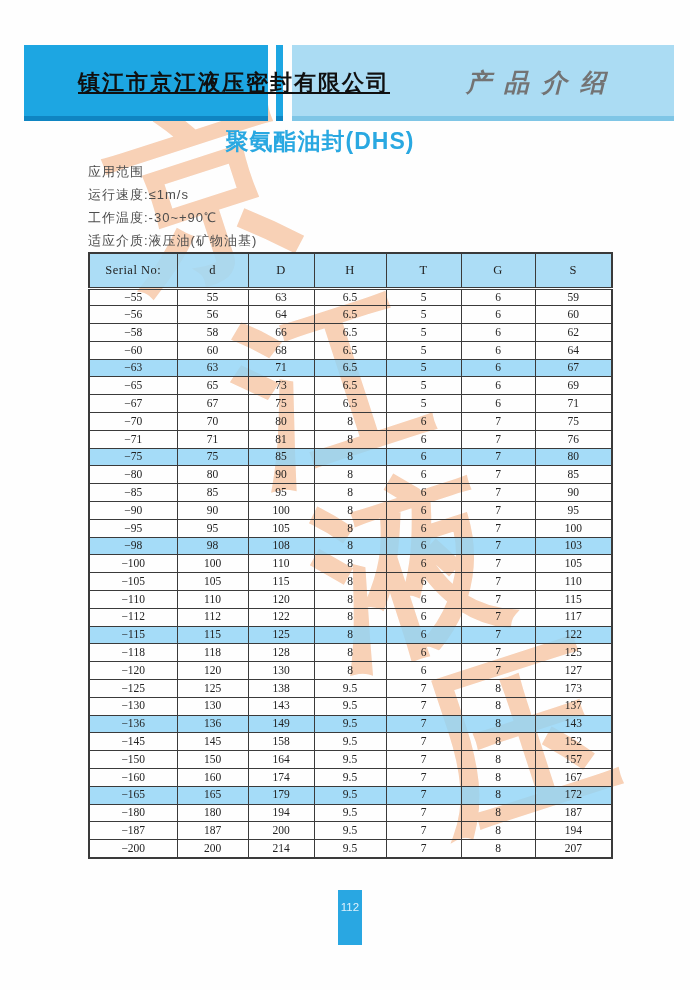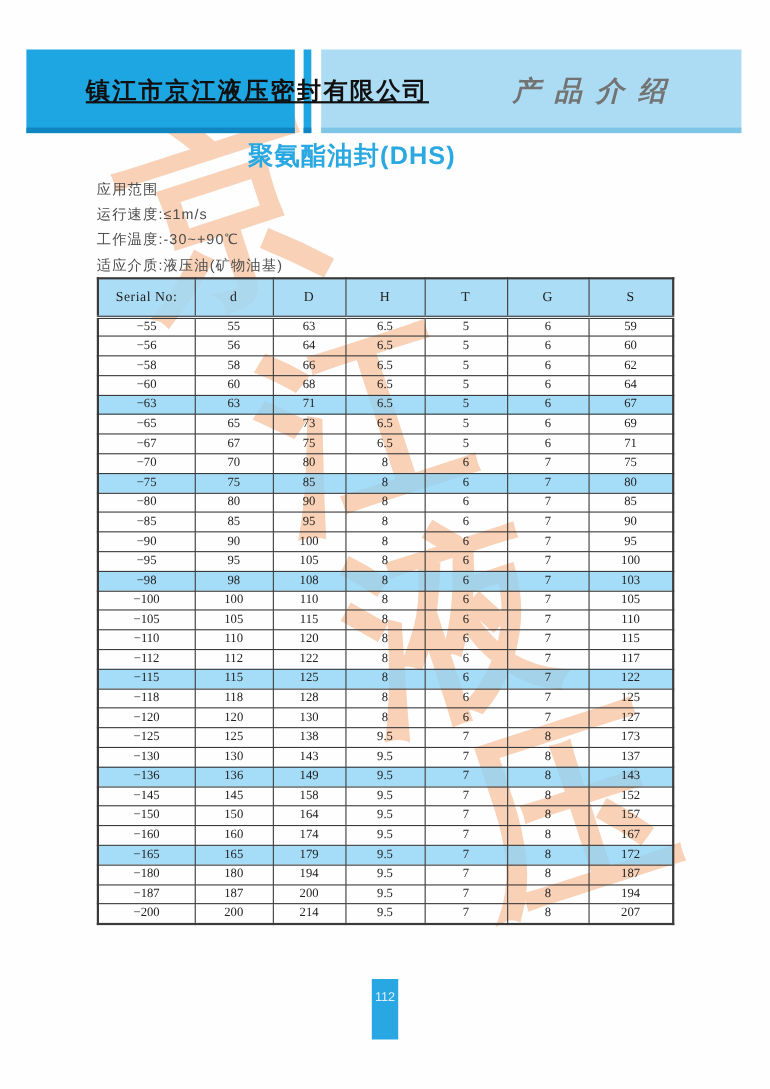--- a/index.html
+++ b/index.html
@@ -215,20 +215,29 @@
         </tr>
         <tr>
           <td>−70</td>
           <td>70</td>
           <td>80</td>
           <td>8</td>
           <td>6</td>
           <td>7</td>
           <td>75</td>
         </tr>
+        <tr>
+          <td>−71</td>
+          <td>71</td>
+          <td>81</td>
+          <td>8</td>
+          <td>6</td>
+          <td>7</td>
+          <td>76</td>
+        </tr>
         <tr class="hl">
           <td>−75</td>
           <td>75</td>
           <td>85</td>
           <td>8</td>
           <td>6</td>
           <td>7</td>
           <td>80</td>
         </tr>
         <tr>

